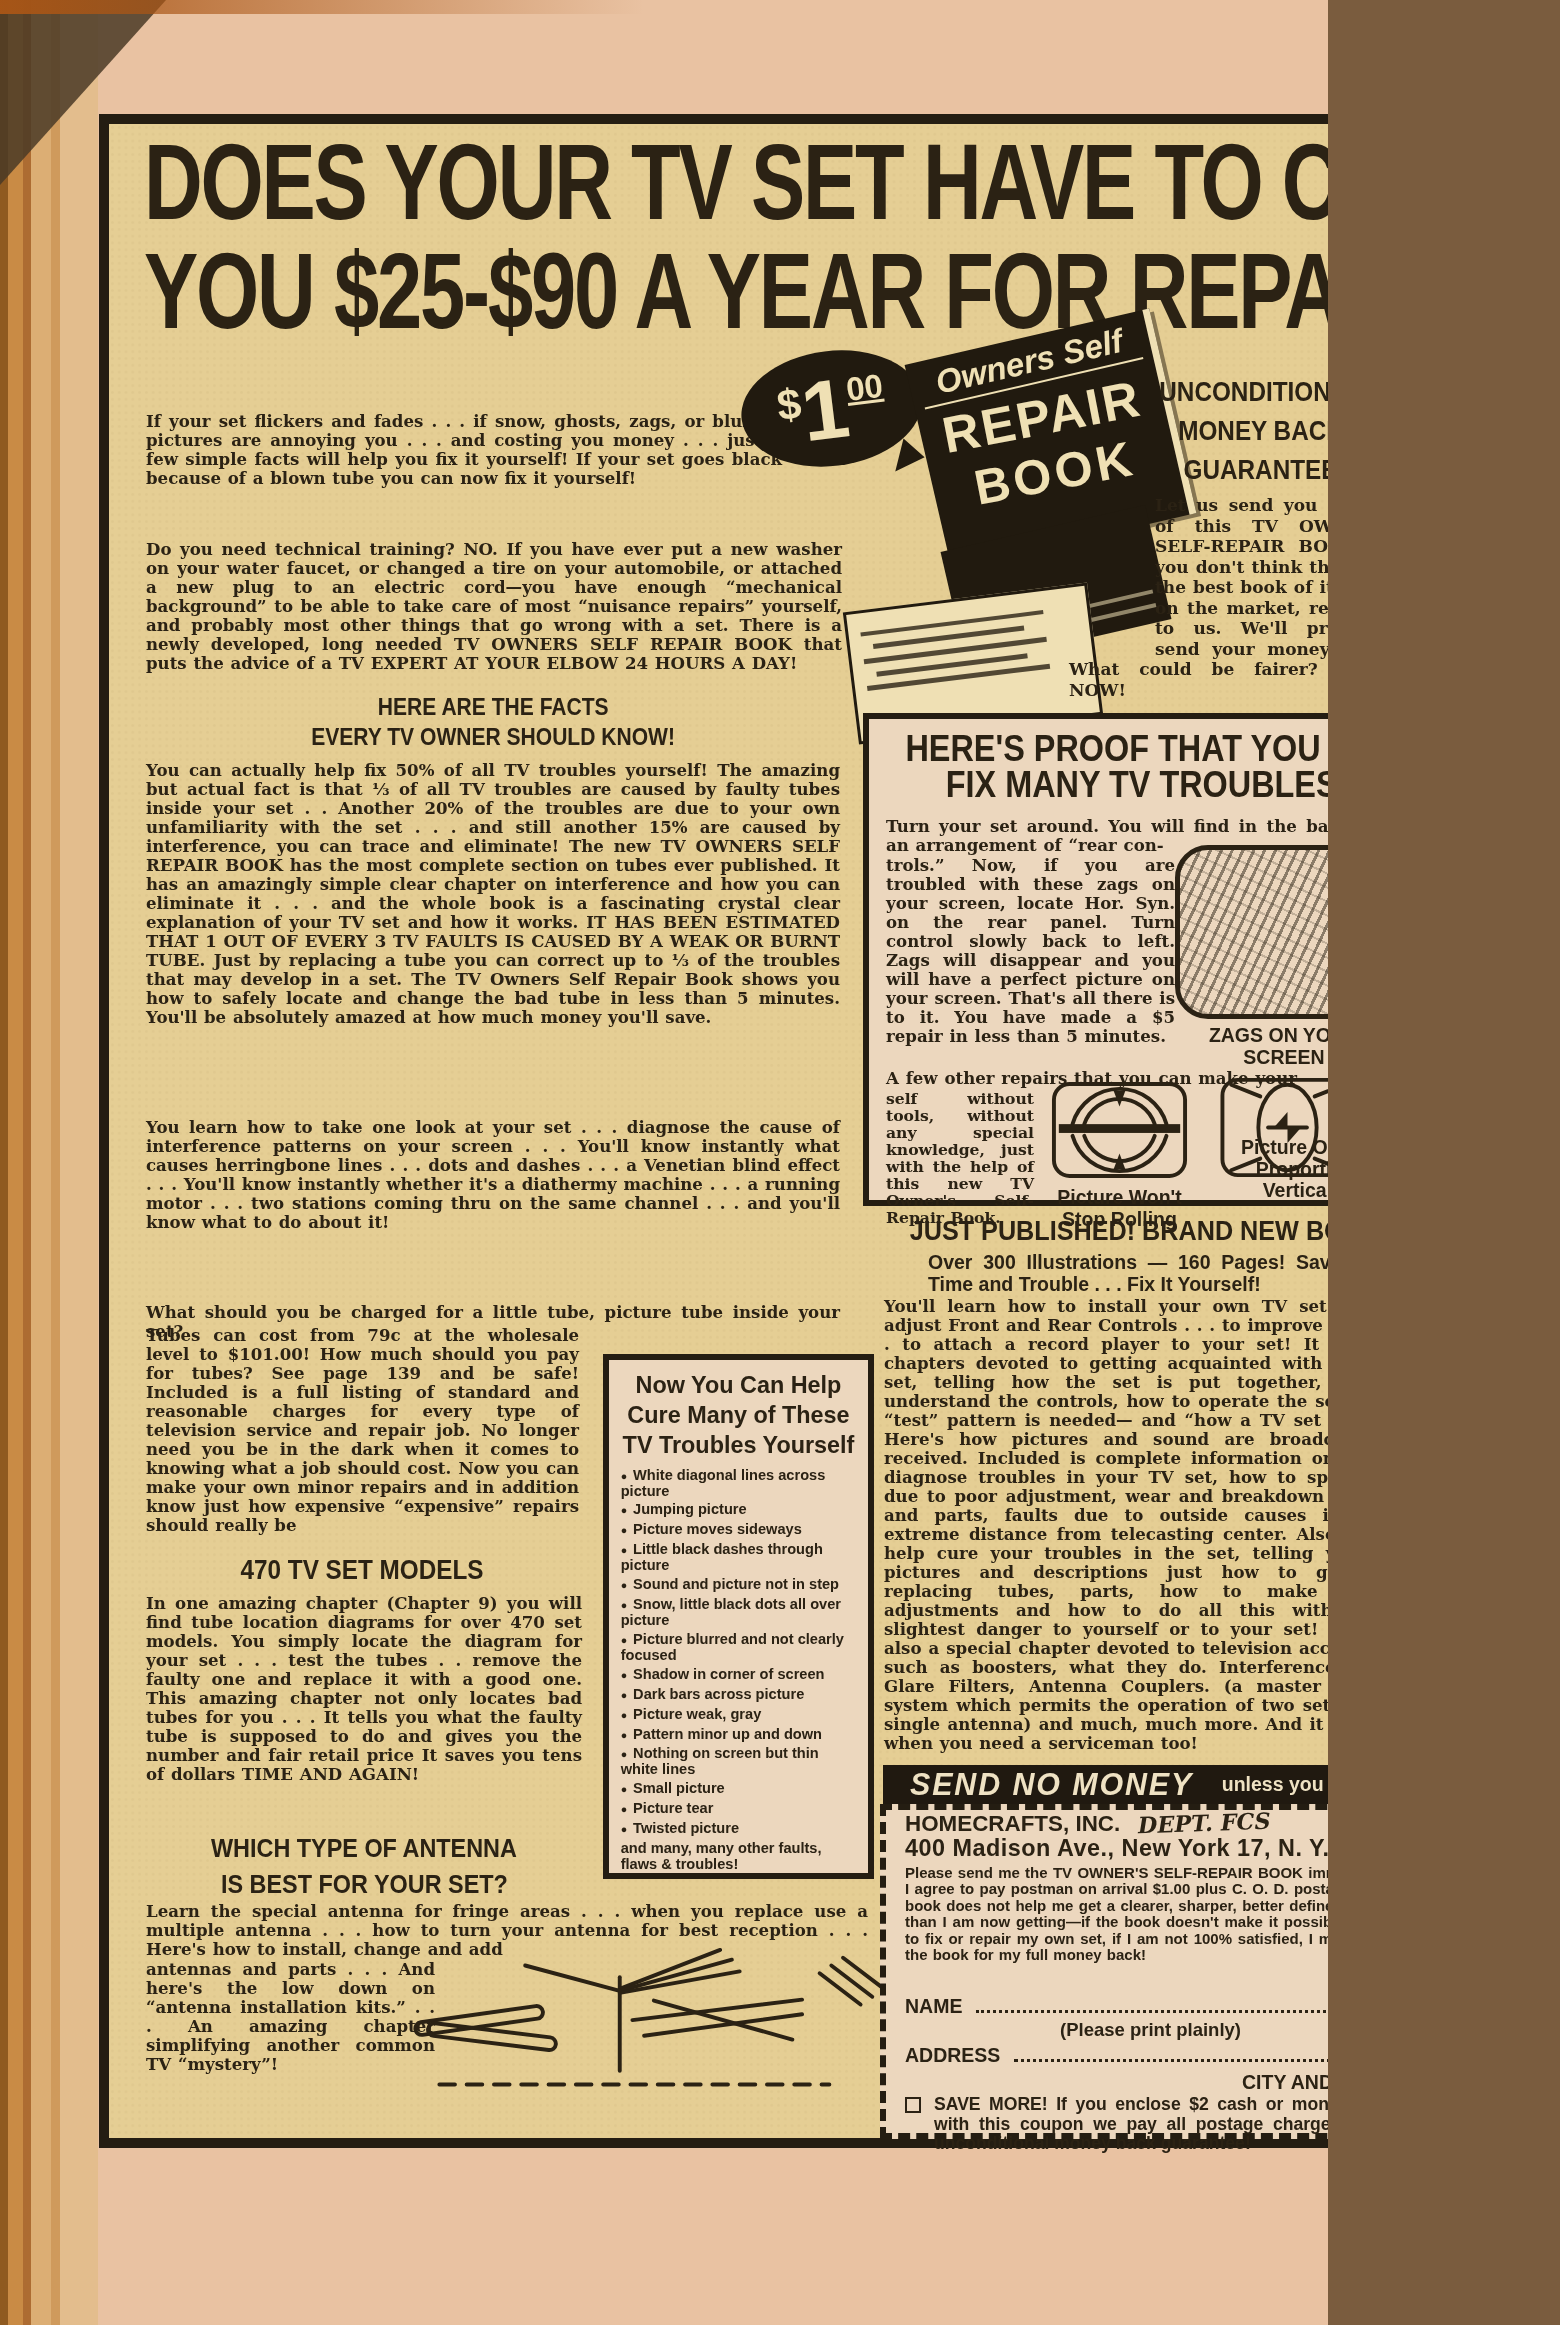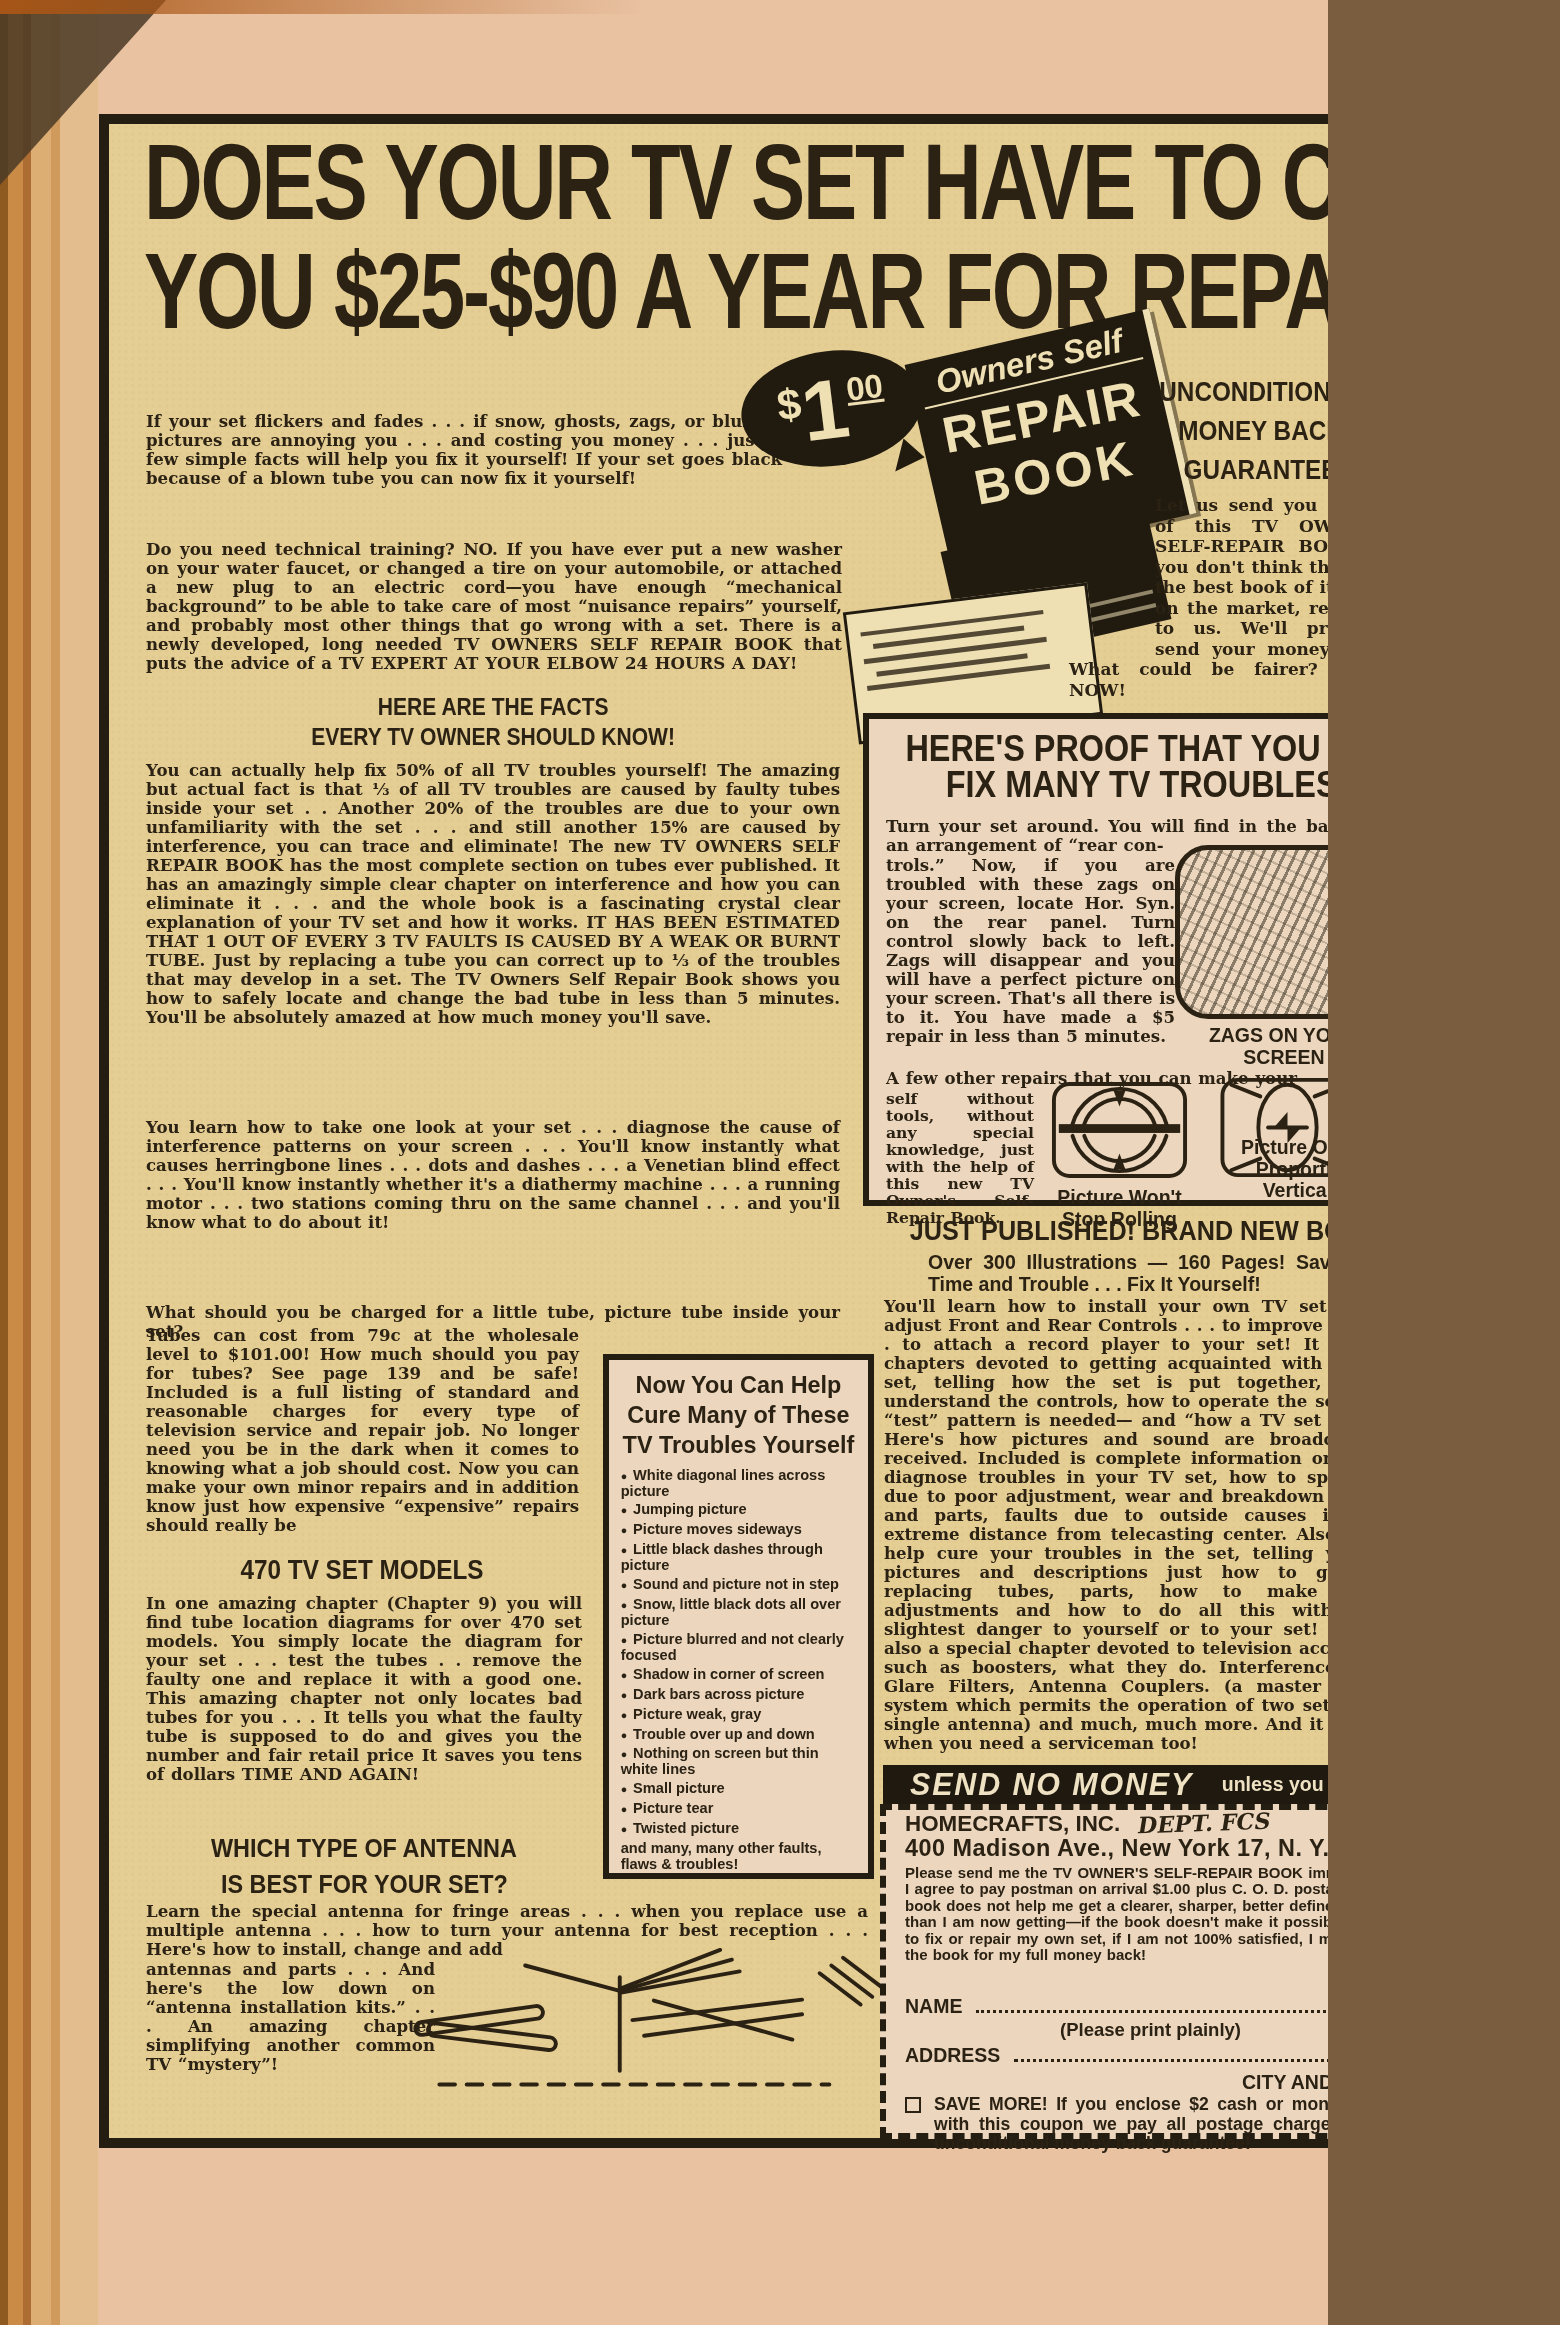--- a/index.html
+++ b/index.html
@@ -234,21 +234,21 @@
     <li>White diagonal lines across picture</li>
         <li>Jumping picture</li>
         <li>Picture moves sideways</li>
         <li>Little black dashes through picture</li>
         <li>Sound and picture not in step</li>
         <li>Snow, little black dots all over picture</li>
         <li>Picture blurred and not clearly focused</li>
         <li>Shadow in corner of screen</li>
         <li>Dark bars across picture</li>
         <li>Picture weak, gray</li>
-        <li>Trouble over up and down</li>
+        <li>Pattern minor up and down</li>
         <li>Nothing on screen but thin white lines</li>
         <li>Small picture</li>
         <li>Picture tear</li>
         <li>Twisted picture</li>
       </ul>
     <div class="tfoot">and many, many other faults, flaws &amp; troubles!</div>
   </div>
 
   <div class="abs banner">
     <span class="main">SEND NO MONEY</span>

